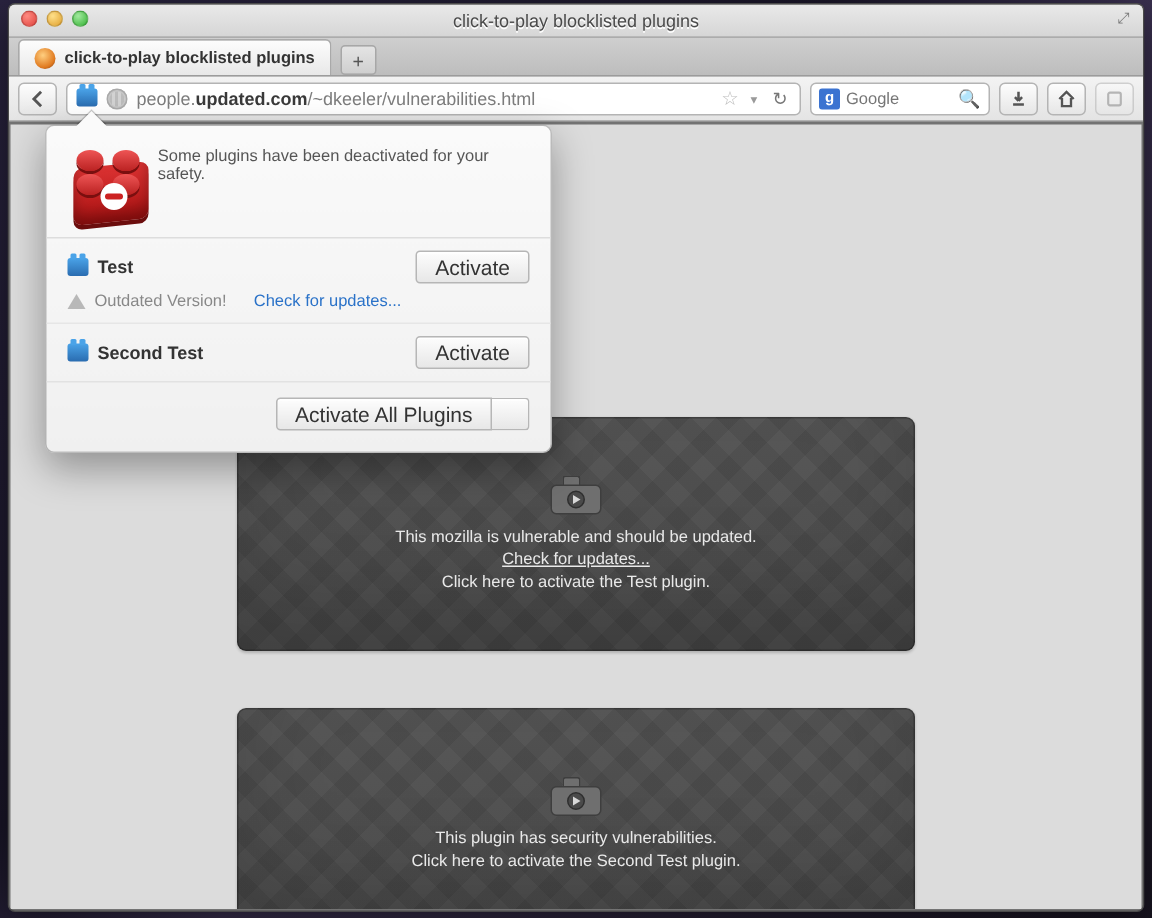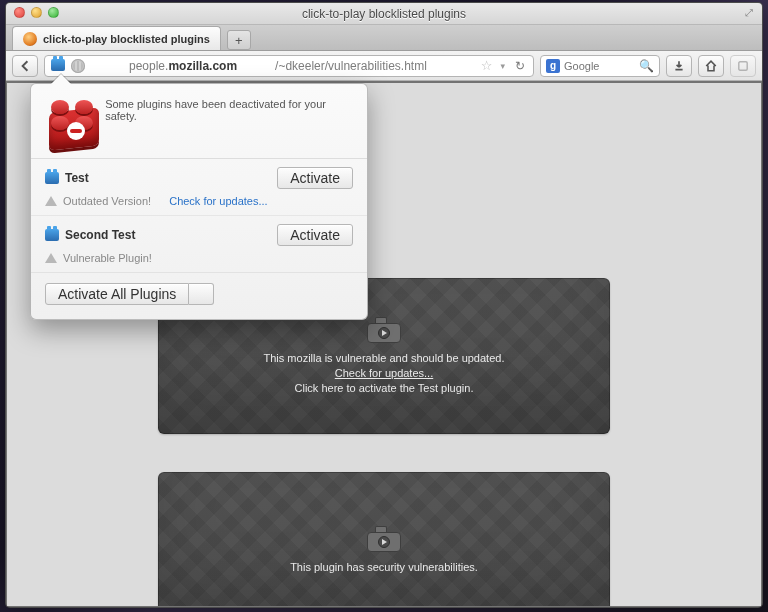--- a/index.html
+++ b/index.html
@@ -20,21 +20,21 @@
   .tab { height:24px; min-width:200px; padding:0 10px; background:linear-gradient(#fdfdfd,#e8e8e8); border:1px solid #a9a9a9; border-bottom:none; border-radius:4px 4px 0 0; display:flex; align-items:center; gap:6px; color:#333; font-weight:bold; font-size:11px; position:relative; }
   .tab .favicon { width:14px; height:14px; border-radius:50%; background:radial-gradient(circle at 40% 35%,#ffcf80,#e07a20 65%,#6a2e10 100%); }
   .newtab { width:24px; height:20px; margin-left:6px; background:linear-gradient(#e4e4e4,#cfcfcf); border:1px solid #a7a7a7; border-radius:3px; display:flex; align-items:center; justify-content:center; color:#555; font-size:13px; }
 
   
   .toolbar { height:30px; background:linear-gradient(#f3f3f3,#e4e4e4); border-bottom:1px solid #b3b3b3; display:flex; align-items:center; padding:0 6px; gap:6px; }
   .tbtn { width:26px; height:22px; background:linear-gradient(#fdfdfd,#e6e6e6); border:1px solid #b4b4b4; border-radius:4px; display:flex; align-items:center; justify-content:center; color:#555; }
   .tbtn.disabled{ opacity:.55; }
   .tbtn svg { width:12px; height:12px; }
   .urlbar { flex:1; height:22px; background:#fff; border:1px solid #b4b4b4; border-radius:4px; display:flex; align-items:center; padding:0 6px; gap:6px; color:#7d7d7d; font-size:12px; position:relative;}
-  .urlbar .piece { color:#7d7d7d;margin-left:38px; }
+  .urlbar .piece { color:#7d7d7d; }
   .urlbar .domain { color:#3a3a3a; font-weight:600; }
   .urlbar .lego { width:14px; height:14px; }
   .urlbar .globe { width:14px; height:14px; background:#c7c7c7; border-radius:50%; box-shadow:inset 0 0 0 1px #aaa; position:relative; }
   .urlbar .globe::after{content:"";position:absolute;inset:2px;border-radius:50%;background:repeating-linear-gradient(90deg,#bcbcbc 0 2px,#d2d2d2 2px 4px);}  
   .urlbar .star { margin-left:auto; color:#bdbdbd; font-size:13px; }
   .urlbar .chev { color:#9a9a9a; font-size:9px; padding:0 2px;}
   .urlbar .reload { color:#777; font-size:12px; padding:0 2px; }
   .search { width:120px; height:22px; background:#fff; border:1px solid #b4b4b4; border-radius:4px; display:flex; align-items:center; padding:0 5px; gap:4px; color:#7d7d7d; }
   .search .g { width:14px; height:14px; background:#3b73d1; color:#fff; font-size:10px; font-weight:bold; display:flex; align-items:center; justify-content:center; border-radius:2px;}
   .search .mag { margin-left:auto; color:#888; font-size:12px; }
@@ -67,21 +67,21 @@
   .panel .list { border-top:1px solid #ddd; }
   .panel .row { padding:8px 14px; border-bottom:1px solid #e6e6e6; display:grid; grid-template-columns:1fr auto; row-gap:6px; align-items:center; }
   .panel .row:last-of-type{border-bottom:none;}
   .panel .pname { display:flex; align-items:center; gap:6px; color:#333; font-size:12px; font-weight:600;}
   .panel .pwarn { display:flex; align-items:center; gap:6px; color:#888; font-size:11px; grid-column:1/3; }
   .panel .pwarn a { color:#2a72c8; text-decoration:none; }
   .lego-s { width:14px; height:12px; display:inline-block; background:linear-gradient(#4aa3e8,#2a6cb0); border-radius:2px; position:relative;}
   .lego-s::before{content:"";position:absolute;top:-3px;left:2px;width:4px;height:4px;background:#4aa3e8;border-radius:1px;box-shadow:6px 0 0 #4aa3e8;}
   .warn-tri { width:0;height:0;border-left:6px solid transparent;border-right:6px solid transparent;border-bottom:10px solid #b8b8b8;position:relative;}
   .btn { height:22px; padding:0 12px; background:linear-gradient(#fdfdfd,#e7e7e7); border:1px solid #b6b6b6; border-radius:3px; color:#333; font-size:14px; display:inline-flex; align-items:center; box-shadow:0 1px 0 #fff inset; cursor:pointer; }
-  .panel .footer { display:flex; padding:10px 14px 2px; gap:0; border-top:1px solid #e2e2e2; }
+  .panel .footer { display:flex; justify-content:flex-end; padding:10px 14px 2px; gap:0; border-top:1px solid #e2e2e2; }
   .splitbtn { display:flex; }
   .splitbtn .btn { border-radius:3px 0 0 3px; }
   .splitbtn .drop { width:20px; border-radius:0 3px 3px 0; border-left:none; justify-content:center; }
   .drop svg{width:8px;height:8px;}
 </style>
 </head>
 <body>
 
 <div class="window">
   <div class="titlebar">
@@ -105,21 +105,21 @@
   <div class="toolbar">
     <div class="tbtn">
         <svg viewBox="0 0 10 10">
           <path d="M7 1 L3 5 L7 9" fill="none" stroke="#555" stroke-width="1.6"></path>
         </svg>
       </div>
     <div class="urlbar">
       <span class="lego"><span class="lego-s"></span></span>
       <span class="globe"></span>
       <span>
-        <span class="piece">people.</span><span class="domain">mozilla.com</span><span class="piece">/~dkeeler/vulnerabilities.html</span>
+        <span class="piece">people.</span><span class="domain">updated.com</span><span class="piece">/~dkeeler/vulnerabilities.html</span>
       </span>
       <span class="star">☆</span>
       <span class="chev">▾</span>
       <span class="reload">↻</span>
     </div>
     <div class="search">
       <span class="g">g</span>
       <input placeholder="Google" style="">
       <span class="mag">🔍</span>
     </div>
@@ -153,20 +153,21 @@
       <div class="pline">Click here to activate the Test plugin.</div>
     </div>
     <div class="placeholder ph2">
       <div class="camera">
           <div class="bump"></div>
           <div class="body"></div>
           <div class="lens"></div>
           <div class="tri"></div>
         </div>
       <div class="pline">This plugin has security vulnerabilities.</div>
+      <div class="pline">Click here to activate the Second Test plugin.</div>
     </div>
   </div>
 
   <div class="panel">
     <div class="hdr">
       <div class="lego-big">
         <div class="base"></div>
           <div class="stud s1"></div>
           <div class="stud s2"></div>
           <div class="stud s3"></div>
@@ -183,24 +184,20 @@
           </div>
         <button class="btn">Activate</button>
         <div class="pwarn"><span class="warn-tri"></span><span>Outdated Version!</span>&nbsp;&nbsp;<a href="#">Check for updates...</a></div>
       </div>
       <div class="row">
         <div class="pname">
             <span class="lego-s"></span>
             <span>Second Test</span>
           </div>
         <button class="btn">Activate</button>
-        <div class="pwarn">
-            <span class="warn-tri"></span>
-            <span>Vulnerable Plugin!</span>
-          </div>
       </div>
     </div>
     <div class="footer">
       <div class="splitbtn">
         <button class="btn">Activate All Plugins</button>
         <button class="btn drop">
             <svg viewBox="0 0 8 8">
               <path d="M1 2l3 3 3-3" fill="none" stroke="#555" stroke-width="1.4"></path>
             </svg>
           </button>

